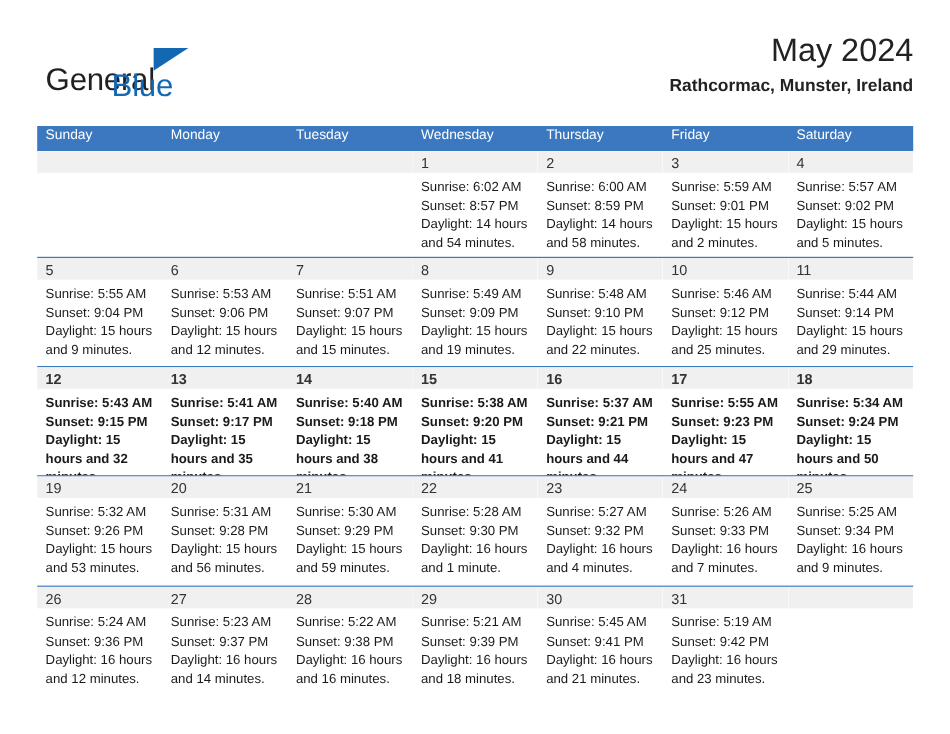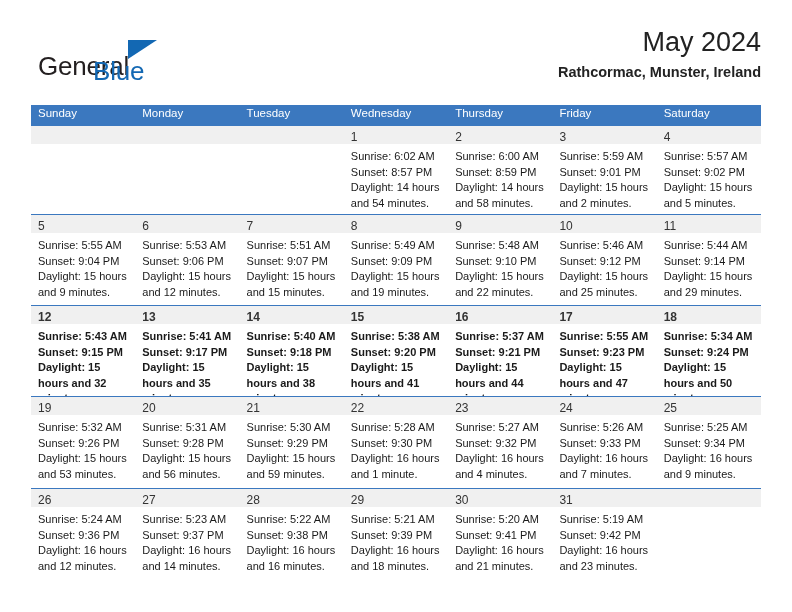--- a/index.html
+++ b/index.html
@@ -439,21 +439,21 @@
             <div class="day-number-band"><span class="day-number">29</span></div>
             <div class="day-body">
               <div class="day-line">Sunrise: 5:21 AM</div>
               <div class="day-line">Sunset: 9:39 PM</div>
               <div class="day-line wrap">Daylight: 16 hours and 18 minutes.</div>
             </div>
           </div>
           <div class="day-cell">
             <div class="day-number-band"><span class="day-number">30</span></div>
             <div class="day-body">
-              <div class="day-line">Sunrise: 5:20 AM</div>
+              <div class="day-line">Sunrise: 5:45 AM</div>
               <div class="day-line">Sunset: 9:41 PM</div>
               <div class="day-line wrap">Daylight: 16 hours and 21 minutes.</div>
             </div>
           </div>
           <div class="day-cell">
             <div class="day-number-band"><span class="day-number">31</span></div>
             <div class="day-body">
               <div class="day-line">Sunrise: 5:19 AM</div>
               <div class="day-line">Sunset: 9:42 PM</div>
               <div class="day-line wrap">Daylight: 16 hours and 23 minutes.</div>

